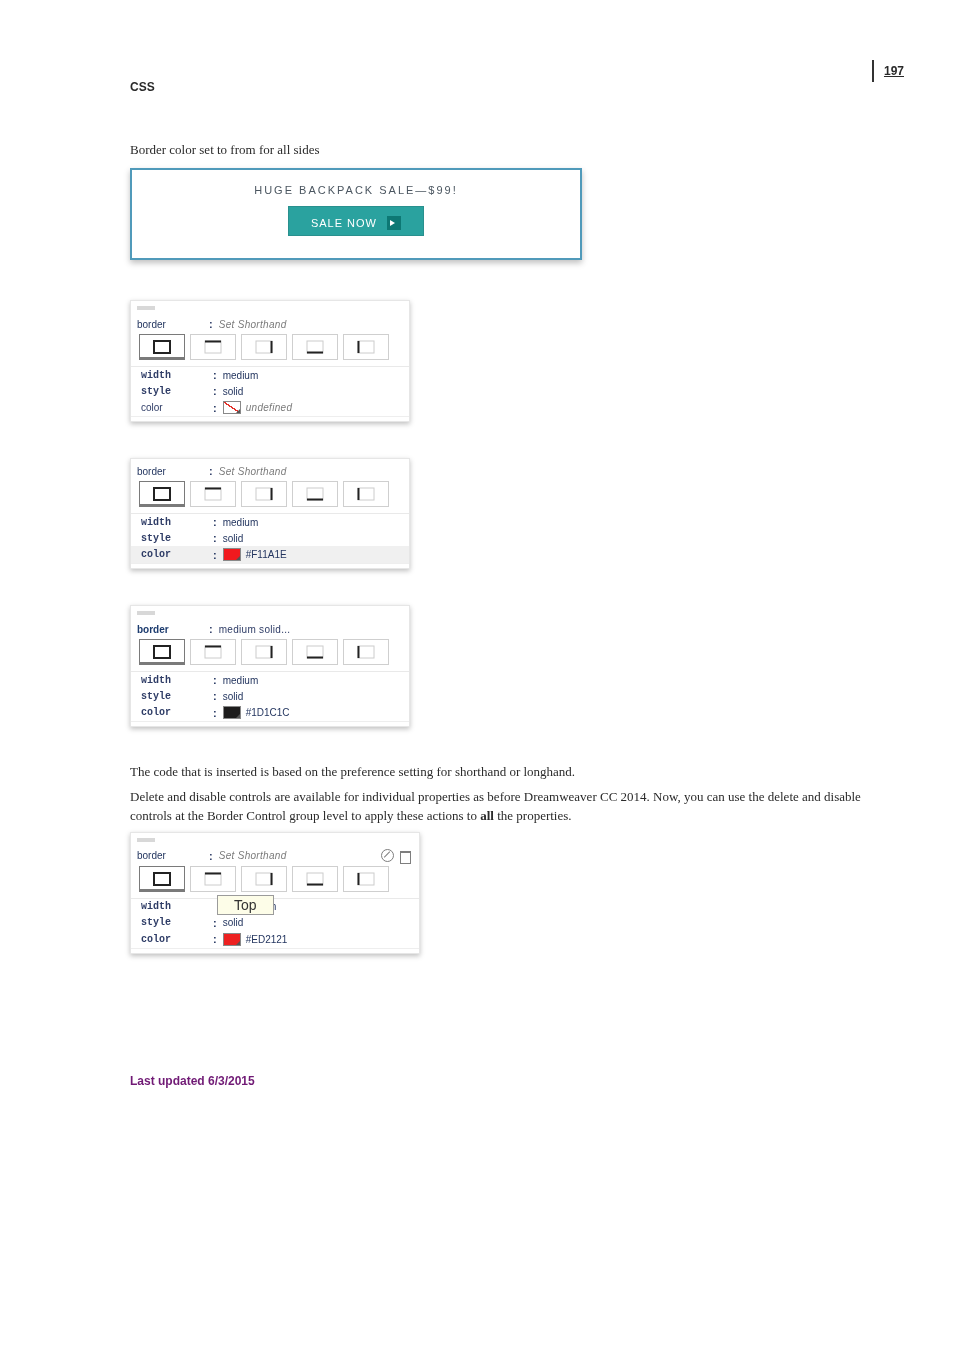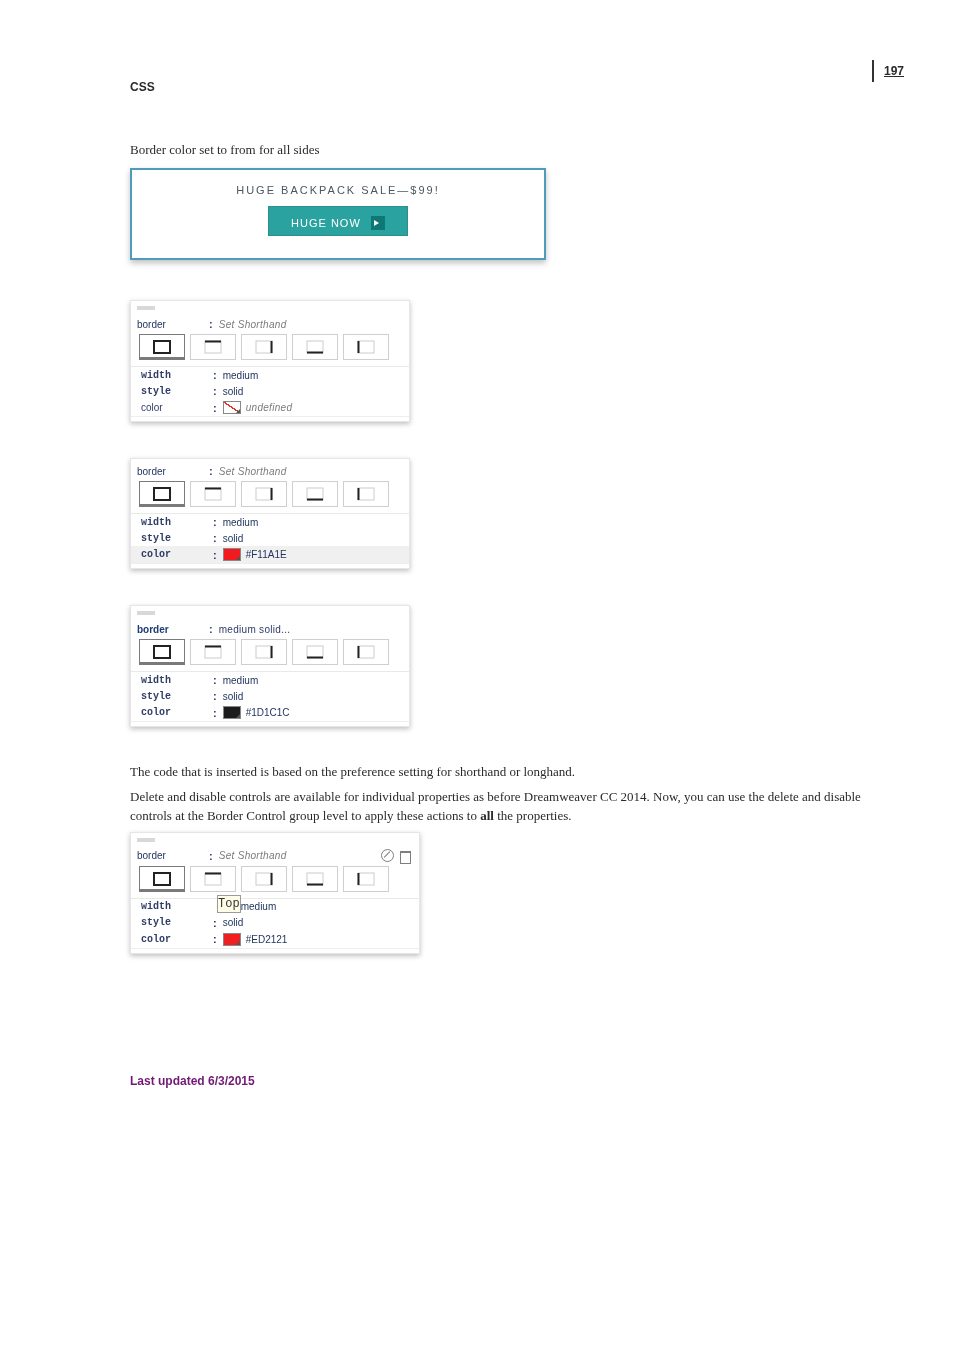--- a/index.html
+++ b/index.html
@@ -33,21 +33,21 @@
   .caption {
     margin-bottom: 10px;
     font-size: 13px;
   }
   .body-text {
     font-size: 13px;
     line-height: 1.45;
     margin: 6px 0;
   }
   .ad-chrome {
-    width: 416px;
+    width: 452px;
     border: 2px solid #509aba;
     box-shadow: 0 3px 6px rgba(0,0,0,0.25);
     margin-bottom: 40px;
   }
   .ad-card {
     background: #fff;
     padding: 14px 18px 22px;
     margin: 0 auto;
     font-family: Verdana, Geneva, sans-serif;
     text-align: center;
@@ -206,25 +206,25 @@
     right: 0; bottom: 0;
     border-left: 4px solid transparent;
     border-bottom: 4px solid #555;
   }
   .swatch.undef {
     background: linear-gradient(to top right, #fff 46%, #e3322a 46%, #e3322a 54%, #fff 54%);
   }
   .panel-footer { height: 5px; border-top: 1px solid #eee; }
   .tooltip-box {
     position: absolute;
-    font-family: Liberation Mono, monospace;
-    font-size: 12px;
+    font-family: Liberation Sans, sans-serif;
+    font-size: 14px;
     background: #fdfde8;
     border: 1px solid #9b9b9b;
-    padding: 1px 0;
+    padding: 1px 16px;
     color: #333;
     left: 86px;
     top: 62px;
     z-index: 2;
   }
   .footer-updated {
     font-family: Helvetica, Arial, sans-serif;
     font-weight: bold;
     font-size: 12px;
     color: #701a75;
@@ -238,21 +238,21 @@
 <div class="page-number-box">197</div>
 
 <div class="section-label">CSS</div>
 
 <div class="caption">Border color set to from for all sides</div>
 
 <div class="ad-chrome">
   <div class="ad-card">
     <div class="ad-title">HUGE BACKPACK SALE—$99!</div>
     <div class="ad-btn">
-      <span>HUGE NOW</span>
+      <span>SALE NOW</span>
       <span class="ad-caret"></span>
     </div>
   </div>
 </div>
 
 <div class="panel">
   <hr class="handle">
   <div class="panel-headrow">
     <span class="panel-label">border</span>
     <span class="panel-colon">:</span>

